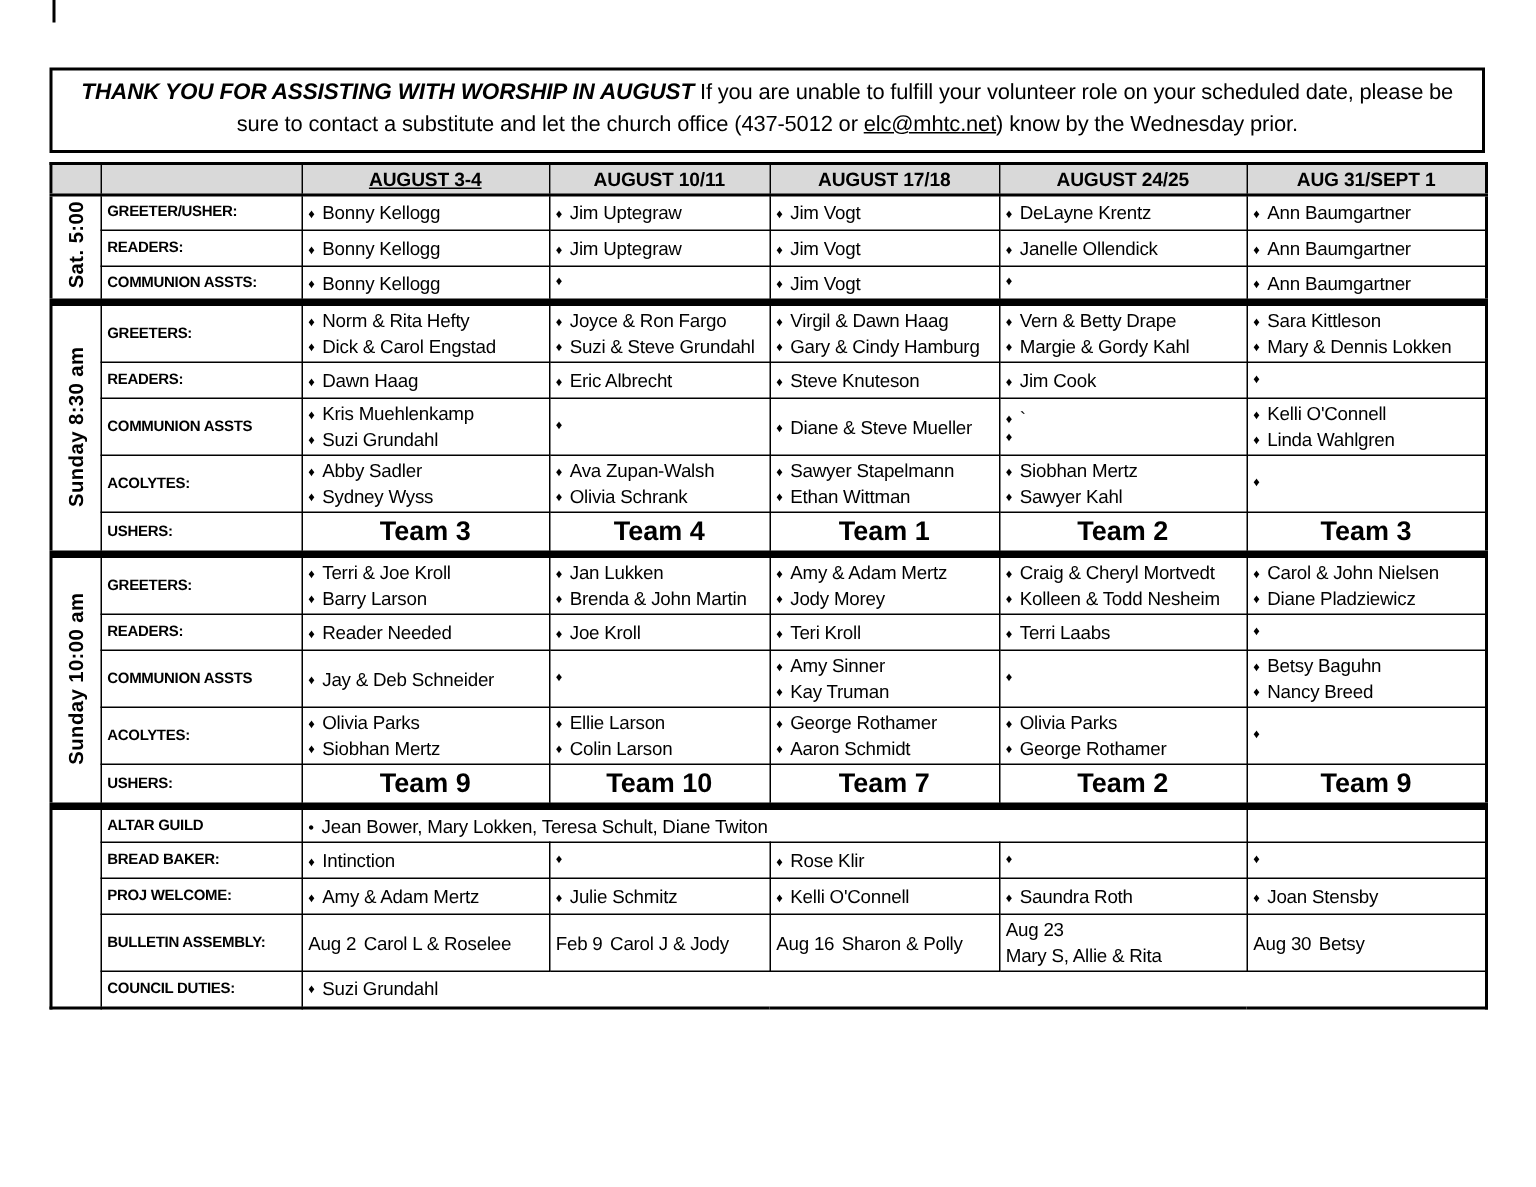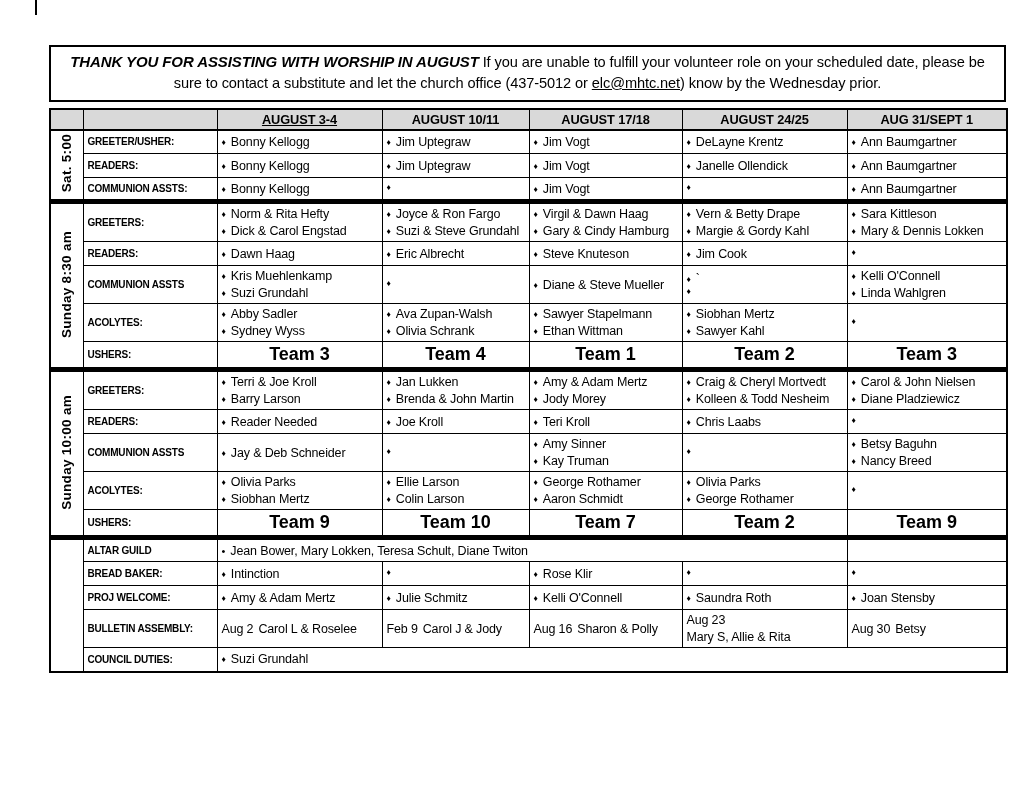--- a/index.html
+++ b/index.html
@@ -3,21 +3,21 @@
 <meta charset="utf-8">
 <style>
   * { box-sizing: border-box; }
   html, body { margin:0; padding:0; }
   body {
     width:1024px; height:791px; background:#ffffff; position:relative;
     font-family:"Liberation Sans", sans-serif; color:#000;
     -webkit-font-smoothing:antialiased;
   }
   .crop-mark { position:absolute; left:35px; top:0; width:2px; height:15px; background:#000; }
-  .sheet { position:absolute; left:49px; top:45px; width:957px; }
+  .sheet { position:absolute; left:33px; top:45px; width:957px; }
 
   .notice {
     border:2px solid #000; padding:5px 14px 7px 14px; text-align:center;
     font-size:14.6px; line-height:1.38; letter-spacing:-0.1px;
   }
   .notice .nt { font-weight:bold; font-style:italic; font-size:15px; }
   .notice a { color:#000; text-decoration:underline; cursor:pointer; }
 
   table.sched {
     margin-top:6px; border-collapse:collapse; table-layout:fixed; width:957px;
@@ -449,21 +449,21 @@
           </td>
           <td class="cell">
             <div class="line">
               <span class="bullet-d">♦</span>
               <span class="txt">Teri Kroll</span>
             </div>
           </td>
           <td class="cell">
             <div class="line">
               <span class="bullet-d">♦</span>
-              <span class="txt">Chris Laabs</span>
+              <span class="txt">Terri Laabs</span>
             </div>
           </td>
           <td class="cell">
             <div class="line">
               <span class="bullet-d">♦</span>
               <span class="txt"></span>
             </div>
           </td>
         </tr>
         <tr>

